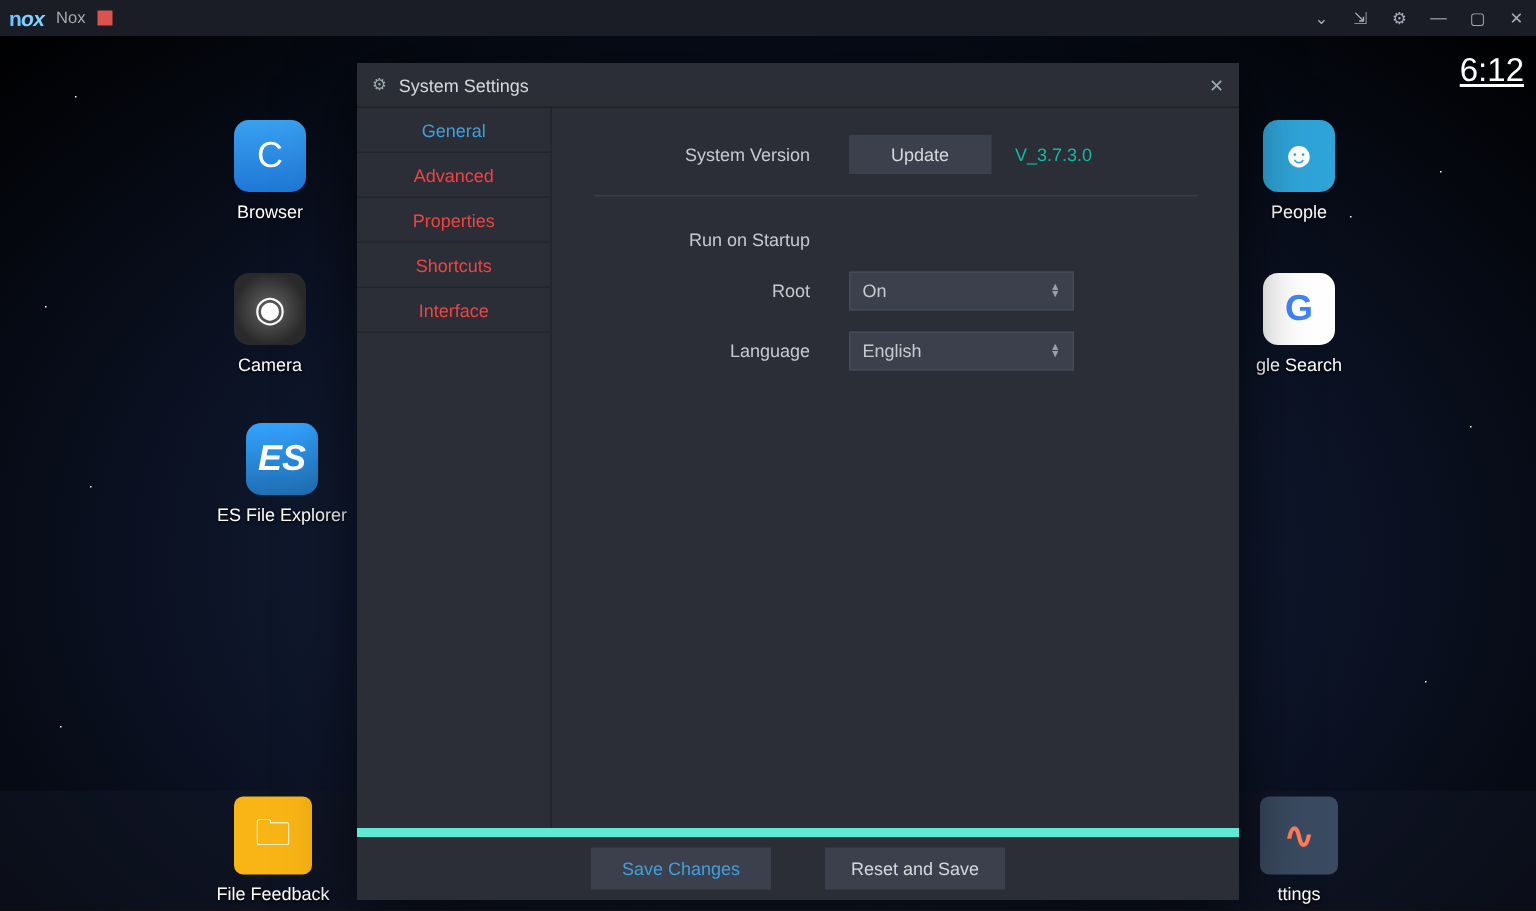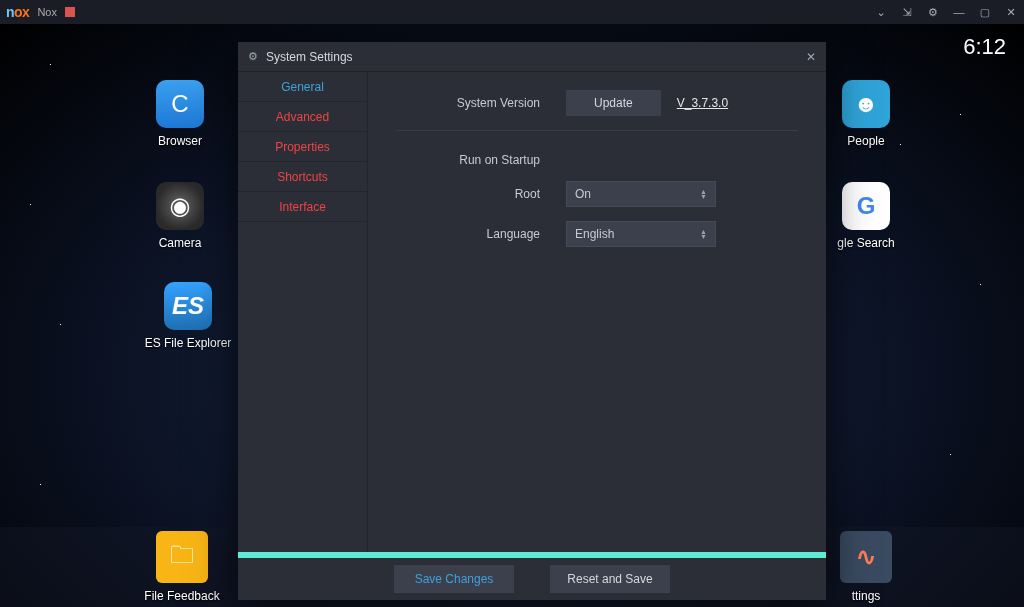--- a/index.html
+++ b/index.html
@@ -2,30 +2,30 @@
 <html><head>
 <meta charset="utf-8">
 <style>
   * { margin: 0; padding: 0; box-sizing: border-box; font-family: "Segoe UI", Arial, sans-serif; }
   body { width: 1024px; height: 607px; overflow: hidden; background: #000; position: relative; }
 
   
   .titlebar { height: 24px; background: #1a1d26; display: flex; align-items: center; padding: 0 6px; color: #ccc; }
   .titlebar-left { display: flex; align-items: center; gap: 8px; }
   .titlebar-logo { color: #4aa3df; font-weight: bold; font-size: 14px; letter-spacing: -0.5px; }
-  .titlebar-logo .n1 { color: #6ec5ff; } .titlebar-logo .n2 { color: #f97316; }
+  .titlebar-logo .n1 { color: #6ec5ff; } .titlebar-logo .n2 { color: #7dd3fc; font-style: italic; }
   .titlebar-title { font-size: 11px; color: #aaa; }
   .titlebar-badge { width: 10px; height: 10px; background: #d9534f; display: inline-block; }
   .titlebar-right { margin-left: auto; display: flex; gap: 12px; }
   .titlebar-btn { width: 14px; height: 14px; display: flex; align-items: center; justify-content: center; color: #aab; font-size: 11px; cursor: pointer; }
 
   
   .desktop { position: relative; width: 100%; height: calc(100% - 24px); background: radial-gradient(ellipse at 50% 60%, #1a2a4a 0%, #0a1020 60%, #000 100%); overflow: hidden; }
   .star { position: absolute; width: 1px; height: 1px; background: #fff; }
-  .clock { position: absolute; top: 10px; right: 18px; color: #fff; font-size: 22px; font-weight: 300; }
+  .clock { position: absolute; top: 10px; right: 8px; color: #fff; font-size: 22px; font-weight: 300; text-decoration: underline; }
 
   
   .dicon { position: absolute; width: 80px; text-align: center; color: #fff; font-size: 12px; }
   .dicon .box { width: 48px; height: 48px; margin: 0 auto 6px; border-radius: 10px; display: flex; align-items: center; justify-content: center; font-size: 24px; color: #fff; }
   .dicon .lbl { text-shadow: 0 1px 2px #000; display: block; }
 
   
   .dock { position: absolute; left: 0; right: 0; bottom: 0; height: 80px; background: rgba(20,25,40,0.45); display: flex; align-items: center; padding: 0 16px; gap: 590px; }
   .dock .dicon { position: relative; }
   .dock .box { width: 52px; height: 52px; }
@@ -37,21 +37,21 @@
   .dialog-close { margin-left: auto; color: #9aa; cursor: pointer; font-size: 12px; }
   .dialog-body { flex: 1; display: flex; min-height: 0; }
   .dialog-sidebar { width: 130px; background: #2b2e37; border-right: 1px solid #23252d; display: flex; flex-direction: column; }
   .side-item { height: 30px; display: flex; align-items: center; justify-content: center; font-size: 12px; color: #ef4444; cursor: pointer; border-bottom: 1px solid #23252d; }
   .side-item.active { color: #3fa0dd; text-align: right; }
   .side-footer { margin-top: auto; padding: 14px 8px 18px; color: #9aa0ac; font-size: 11px; text-align: center; line-height: 1.5; }
   .dialog-main { flex: 1; padding: 18px 28px; color: #c7cad1; font-size: 12px; position: relative; }
   .row { display: flex; align-items: center; margin-bottom: 14px; }
   .row-label { width: 170px; text-align: right; padding-right: 26px; color: #c7cad1; }
   .btn { height: 26px; padding: 0 28px; background: #3c404c; color: #d5d8de; font-size: 12px; display: inline-flex; align-items: center; justify-content: center; cursor: pointer; border: none; text-align: right; }
-  .version { margin-left: 16px; color: #e5e5e5; text-decoration: underline; }
+  .version { margin-left: 16px; color: #14b8a6; }
   .sep { height: 1px; background: #3a3d46; margin: 14px 0 22px 0; }
   .dropdown { width: 150px; height: 26px; background: #3c404c; border: 1px solid #464a56; display: flex; align-items: center; padding: 0 8px; color: #c7cad1; cursor: pointer; position: relative; }
   .dropdown .spin { margin-left: auto; display: flex; flex-direction: column; line-height: 5px; font-size: 7px; color: #9aa0ac; }
   .dialog-footer { height: 48px; display: flex; align-items: center; justify-content: center; gap: 36px; border-top: 6px solid #5eead4; }
   .footer-btn { min-width: 120px; height: 28px; display: inline-flex; align-items: center; justify-content: center; background: #3c404c; font-size: 12px; cursor: pointer; }
   .footer-btn.primary { color: #3fa0dd; }
   .footer-btn.secondary { color: #d5d8de; }
 </style>
 </head>
 <body>

